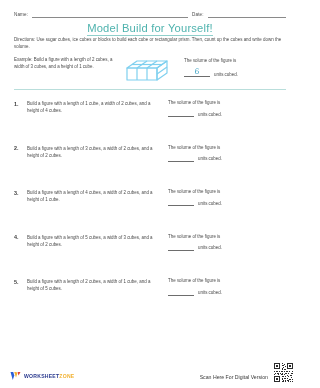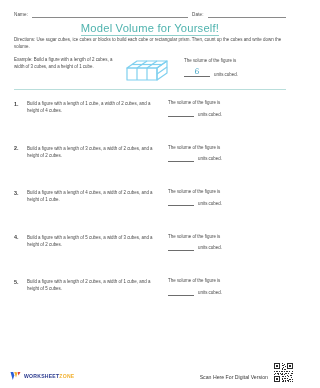--- a/index.html
+++ b/index.html
@@ -233,21 +233,21 @@
       <span class="idlabel">Name:</span>
       <span class="idline"></span>
     </div>
     <div class="idfield date">
       <span class="idlabel">Date:</span>
       <span class="idline"></span>
     </div>
   </div>
 
   <div class="title-wrap">
-    <span class="title">Model Volume for Yourself!</span>
+    <span class="title">Model Build for Yourself!</span>
   </div>
 
   <div class="directions">Directions: Use sugar cubes, ice cubes or blocks to build each cube or rectangular prism. Then, count up the cubes and write down the volume.</div>
 
   <div class="example-row">
     <div class="example-text">Example: Build a figure with a length of 2 cubes, a width of 3 cubes, and a height of 1 cube.</div>
 
     <div class="example-figure">
       <svg class="prism" width="46" height="26" viewBox="0 0 92 52">
         <g fill="none" stroke="#7fd0ef" stroke-width="2.4" stroke-linejoin="round">

